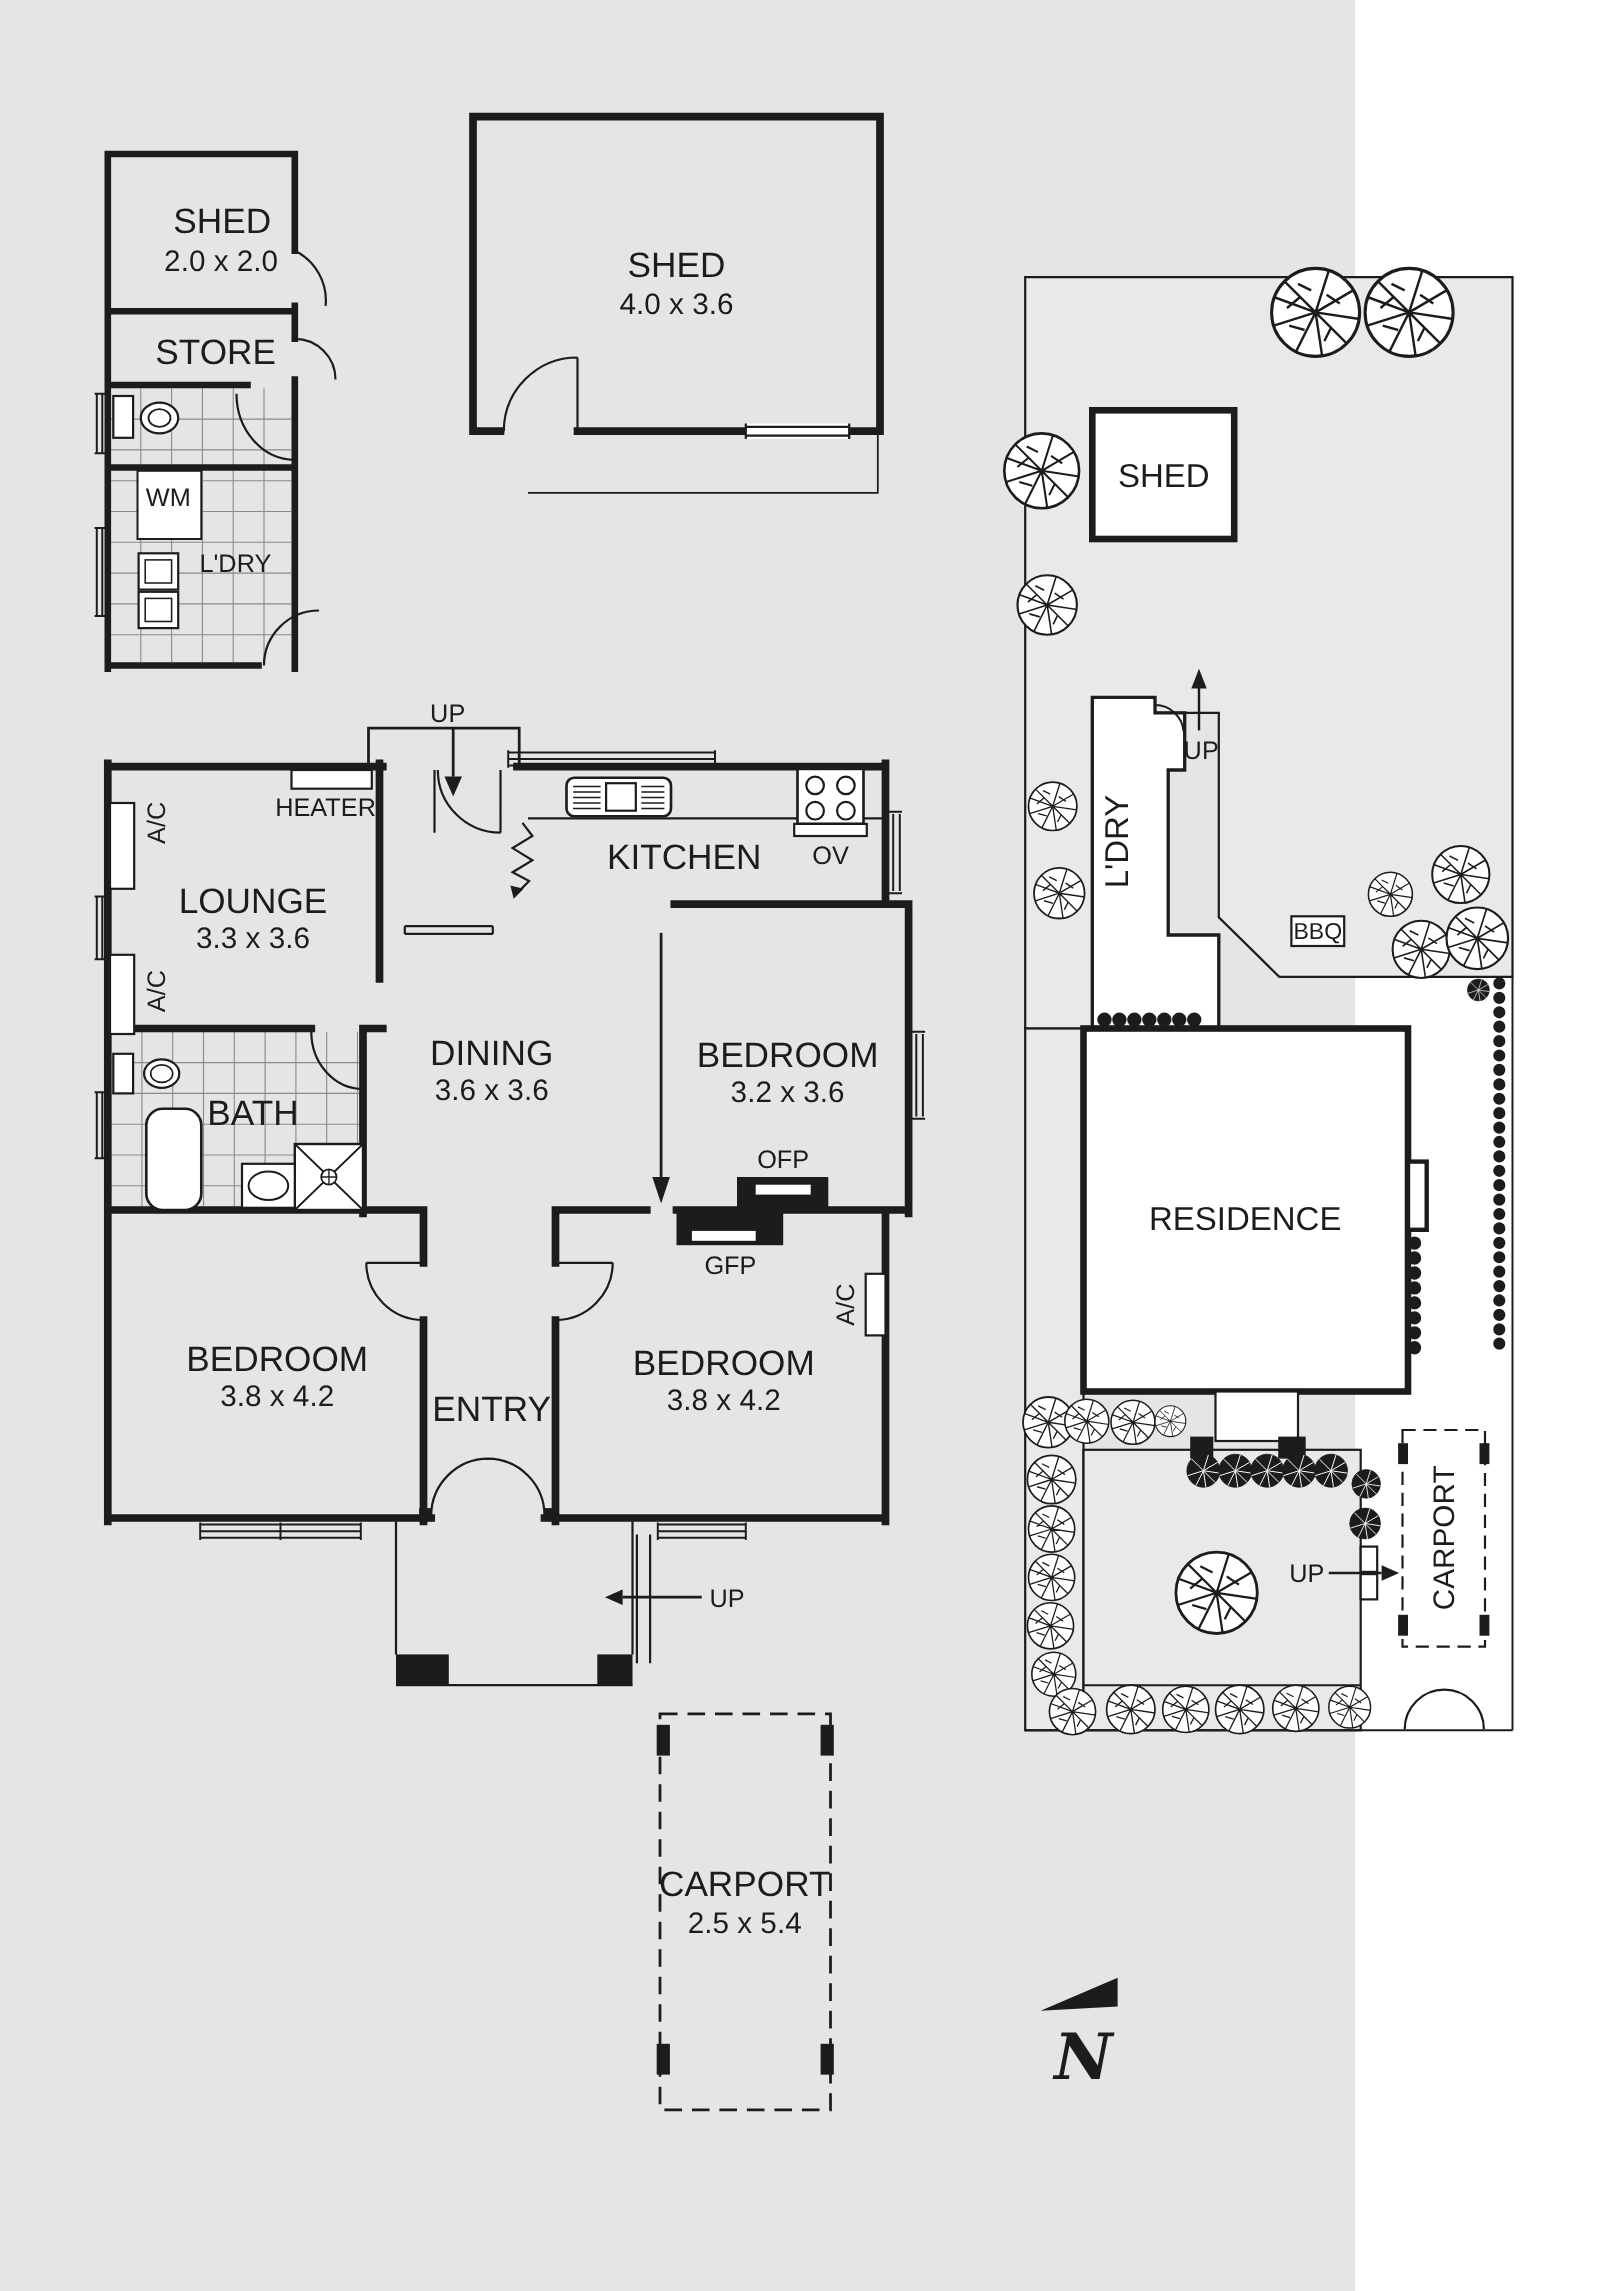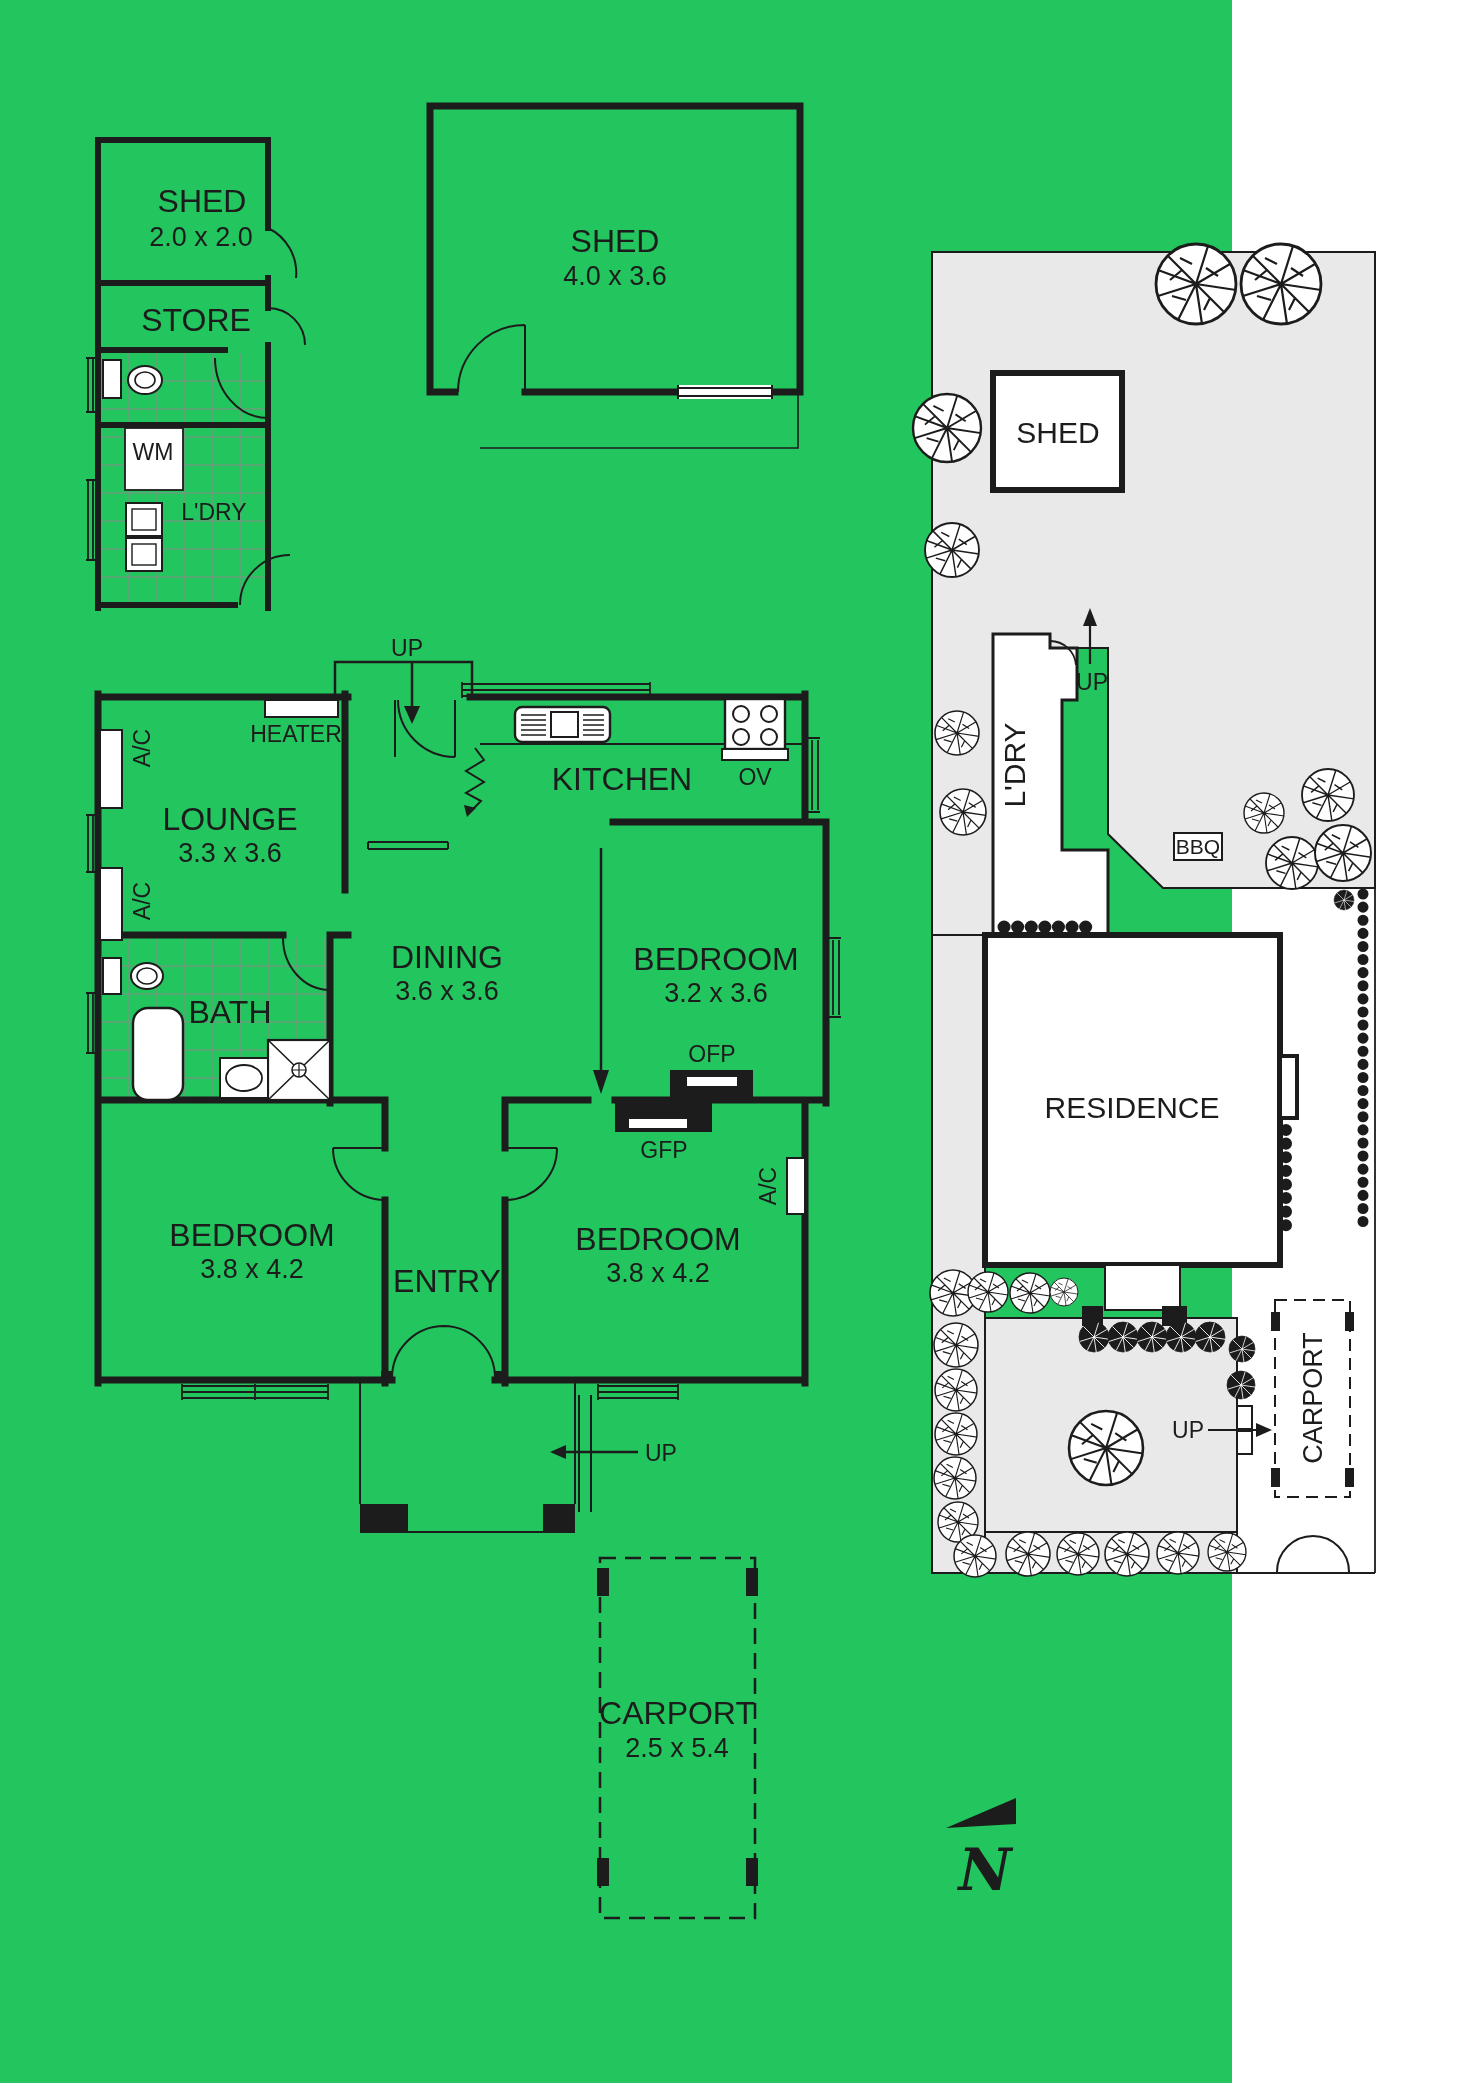--- a/index.html
+++ b/index.html
@@ -1,16 +1,16 @@
 <!DOCTYPE html>
 <html><head>
 <meta charset="utf-8">
 <style>
   html,body{margin:0;padding:0;background:#ffffff}
-  .page{width:1232px;height:2083px;position:relative;background:#22c55e;font-family:"Liberation Sans",sans-serif}
+  .page{width:1232px;height:2083px;position:relative;background:#e5e5e5;font-family:"Liberation Sans",sans-serif}
   svg{display:block}
   svg text{fill:#1c1c1c;font-family:"Liberation Sans",sans-serif}
   .rm{font-size:32px}
   .dm{font-size:27px}
   .sm{font-size:23px}
   .bq{font-size:21px}
   .site-big{font-size:30px}
   .north{font-family:"DejaVu Serif",serif;font-style:italic;font-weight:bold;font-size:58px}
 </style>
 </head>

